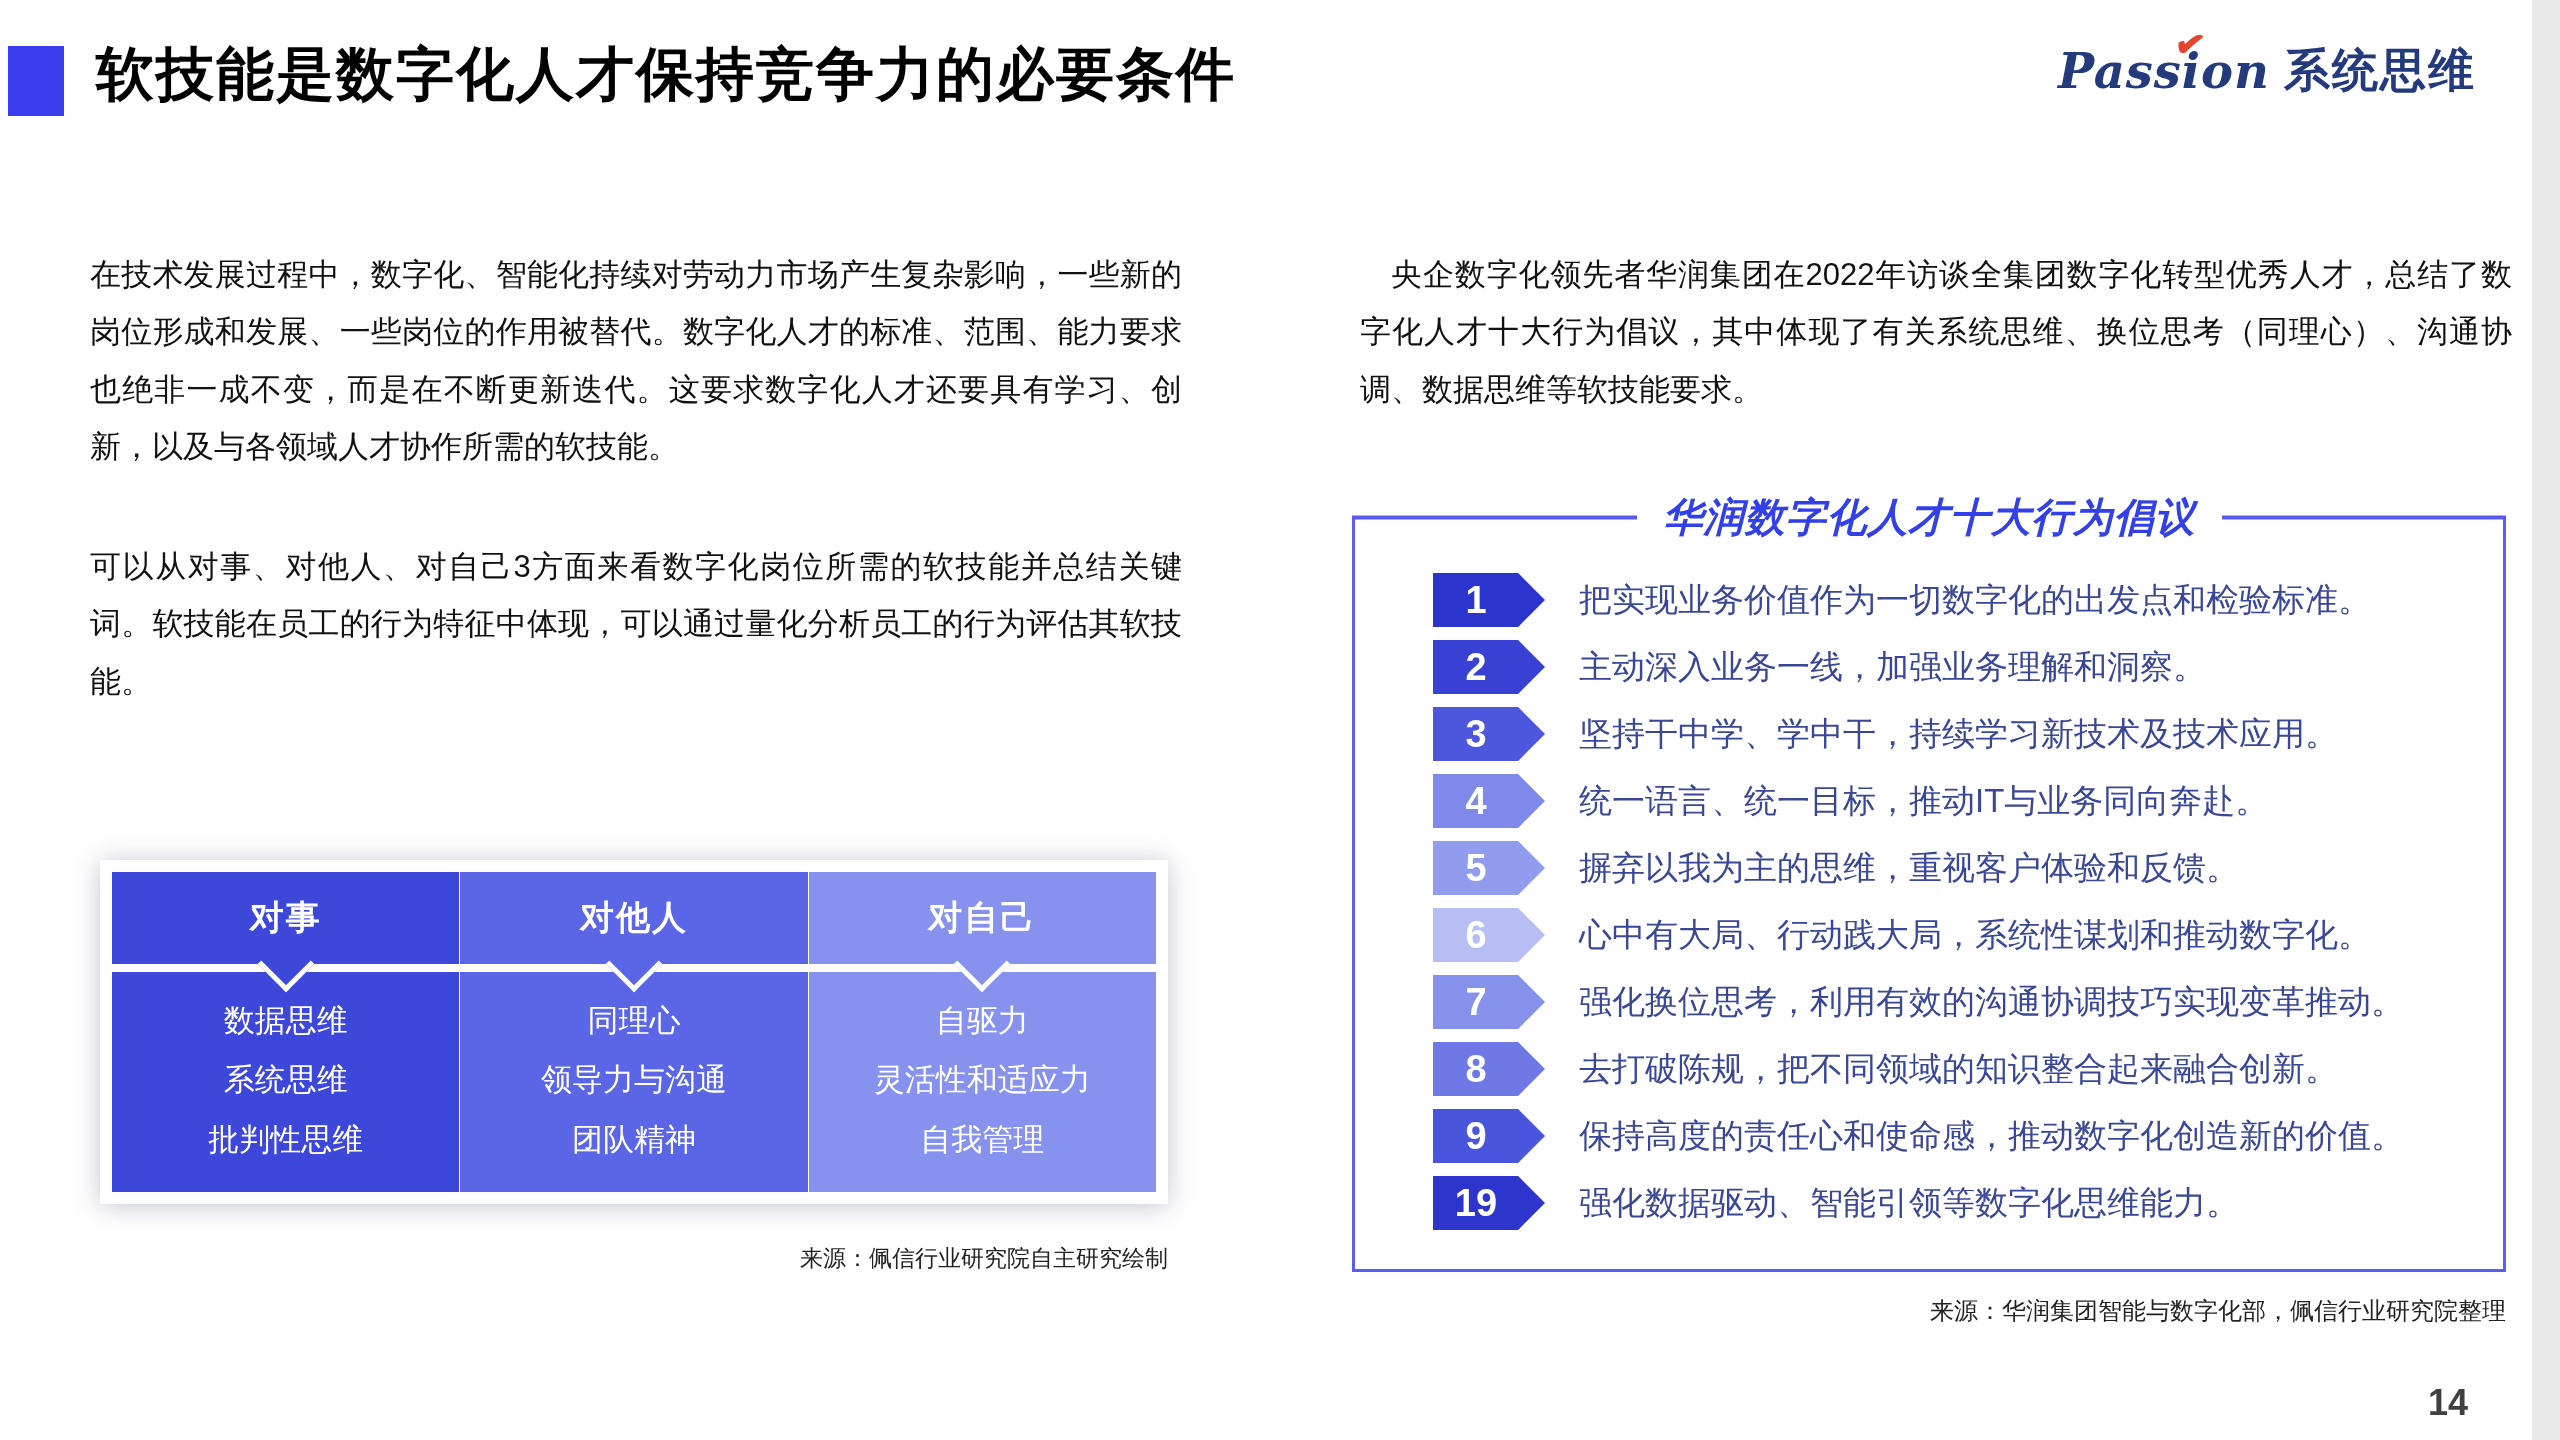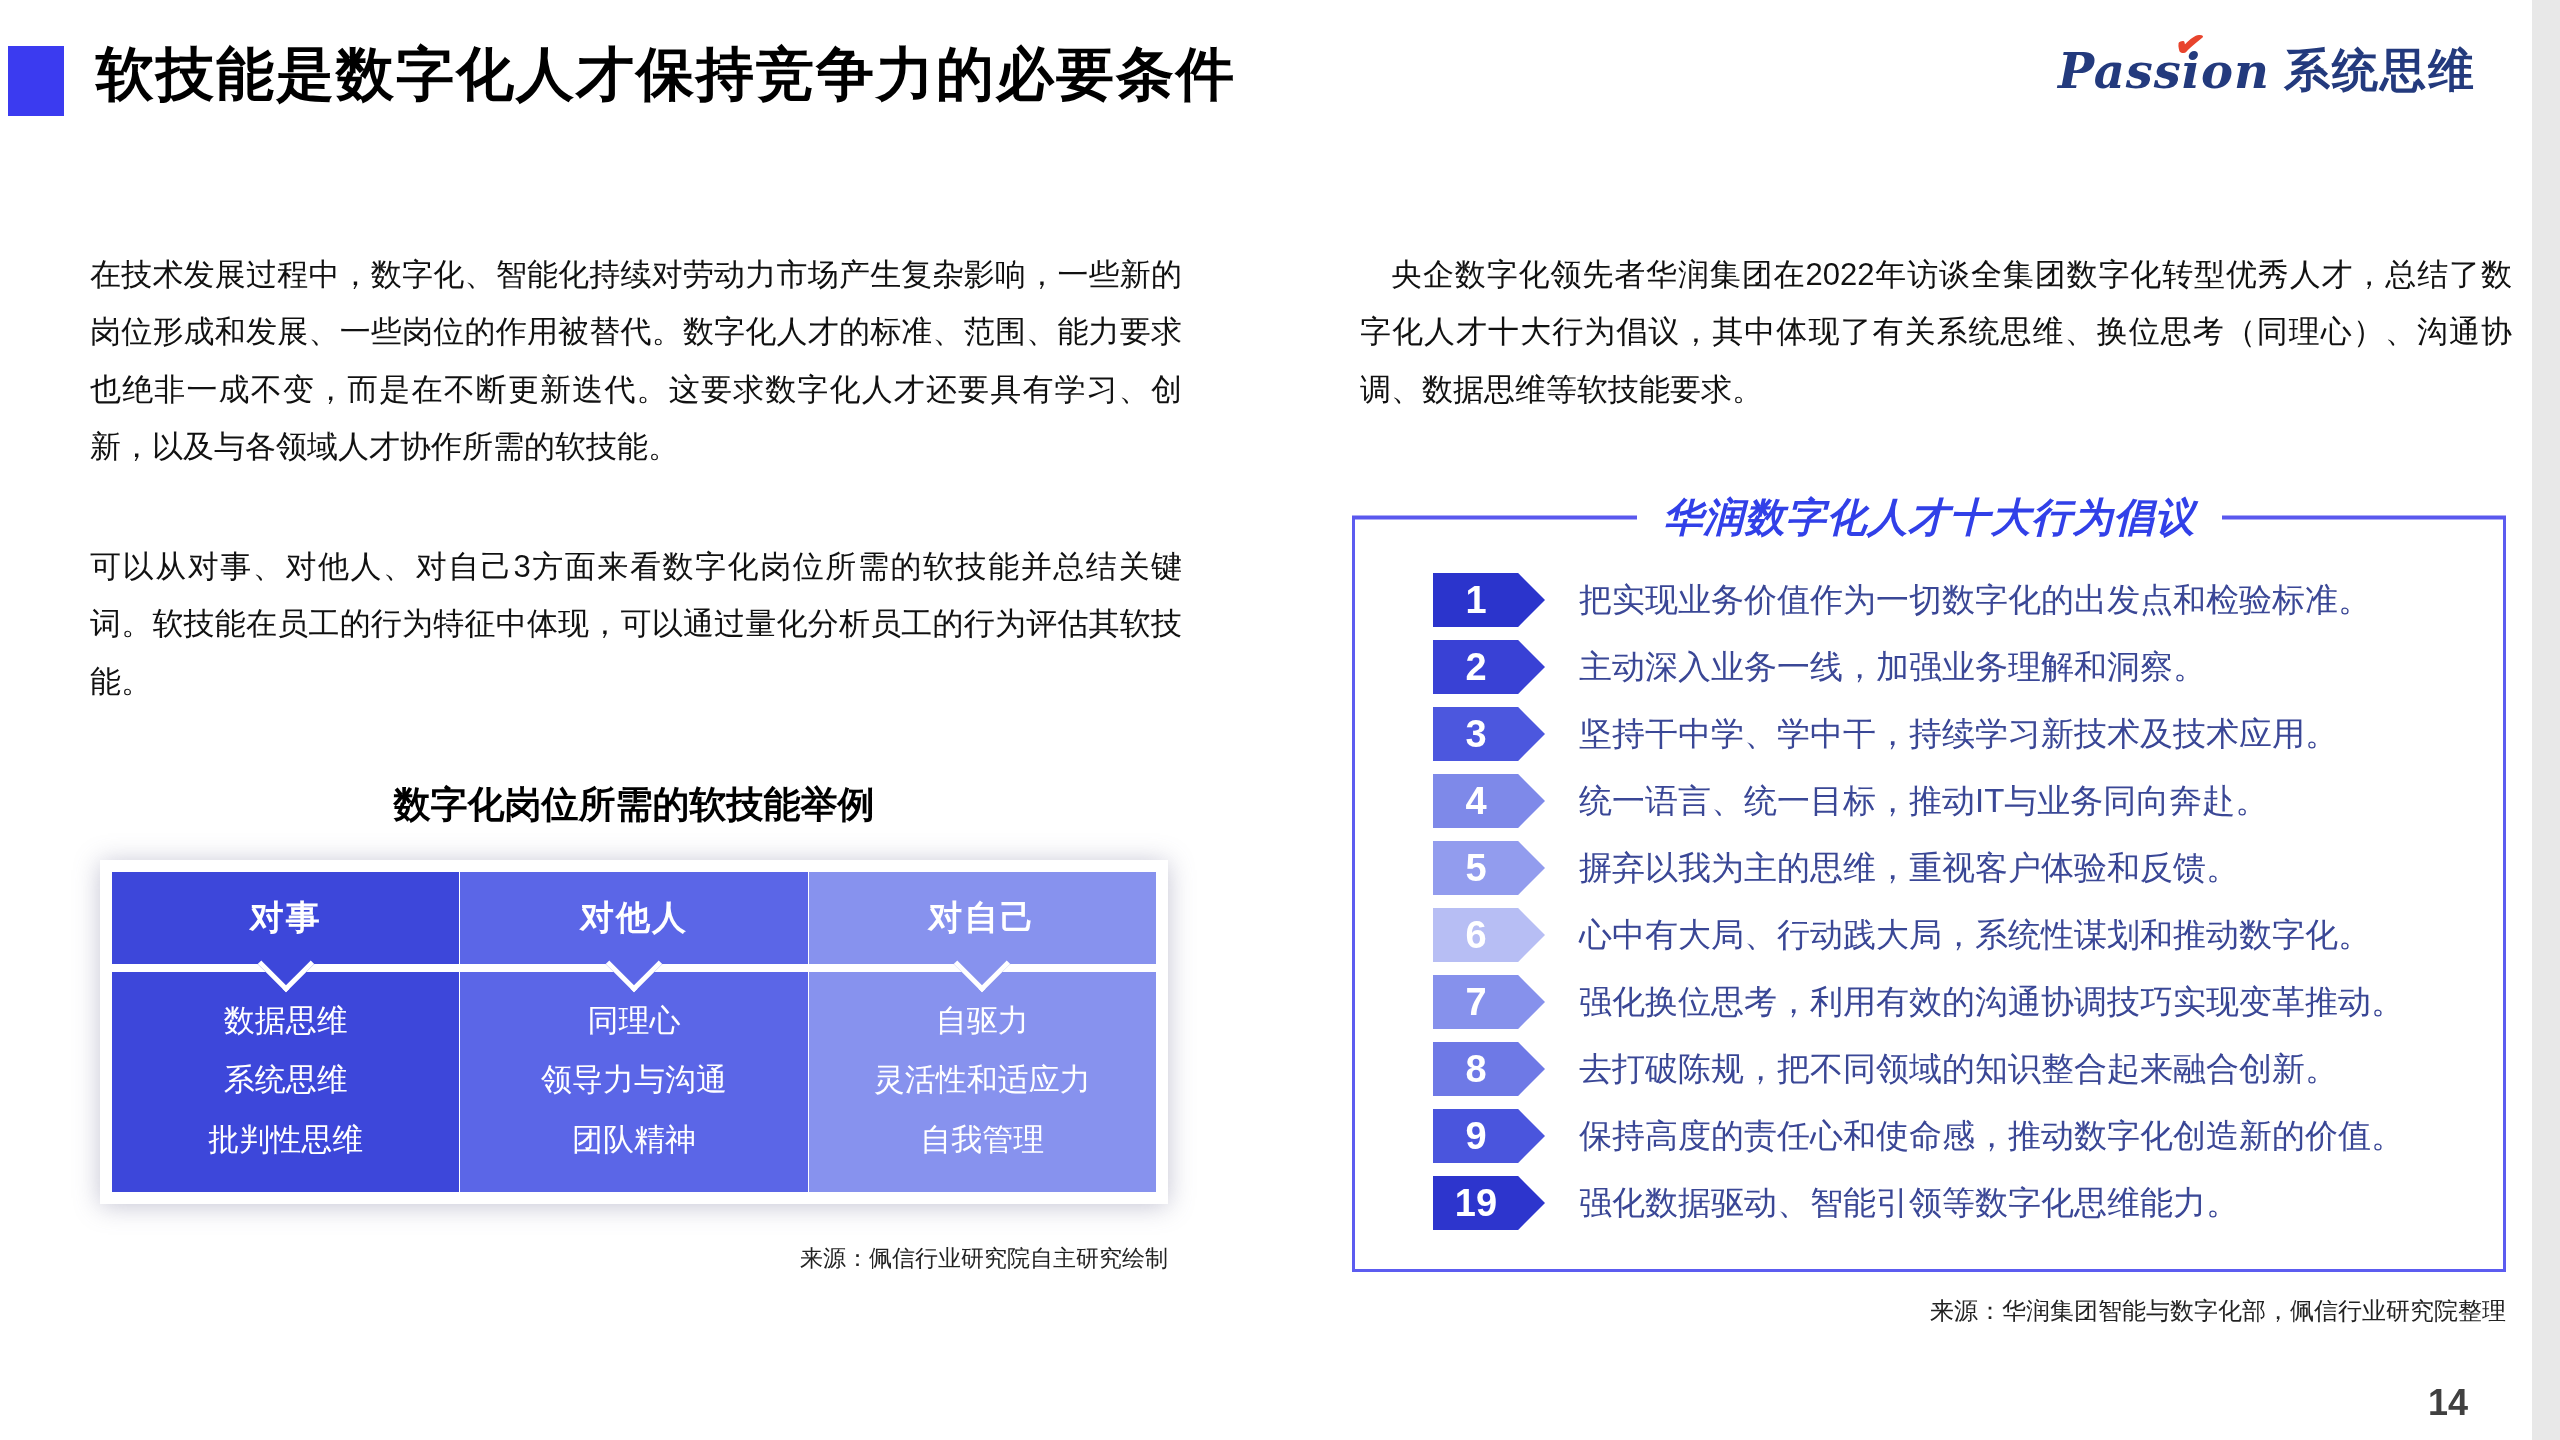--- a/index.html
+++ b/index.html
@@ -113,21 +113,20 @@
     <span class="logo-script">
       <span>Passion</span>
       <span class="logo-check">✔</span>
     </span>
     <span class="logo-cjk">系统思维</span>
   </div>
 
   <p class="para para-1">在技术发展过程中，数字化、智能化持续对劳动力市场产生复杂影响，一些新的岗位形成和发展、一些岗位的作用被替代。数字化人才的标准、范围、能力要求也绝非一成不变，而是在不断更新迭代。这要求数字化人才还要具有学习、创新，以及与各领域人才协作所需的软技能。</p>
   <p class="para para-2">可以从对事、对他人、对自己3方面来看数字化岗位所需的软技能并总结关键词。软技能在员工的行为特征中体现，可以通过量化分析员工的行为评估其软技能。</p>
 
-  <div class="table-title">数字化岗位所需的软技能举例</div>
 
   <div class="skill-table">
     <div class="skill-col" style="--col: #3d47da;">
       <div class="skill-col-header">对事</div>
       <div class="skill-col-body">
         <i class="tail"></i>
         <div class="skill-cell">数据思维</div>
         <div class="skill-cell">系统思维</div>
         <div class="skill-cell">批判性思维</div>
       </div>

